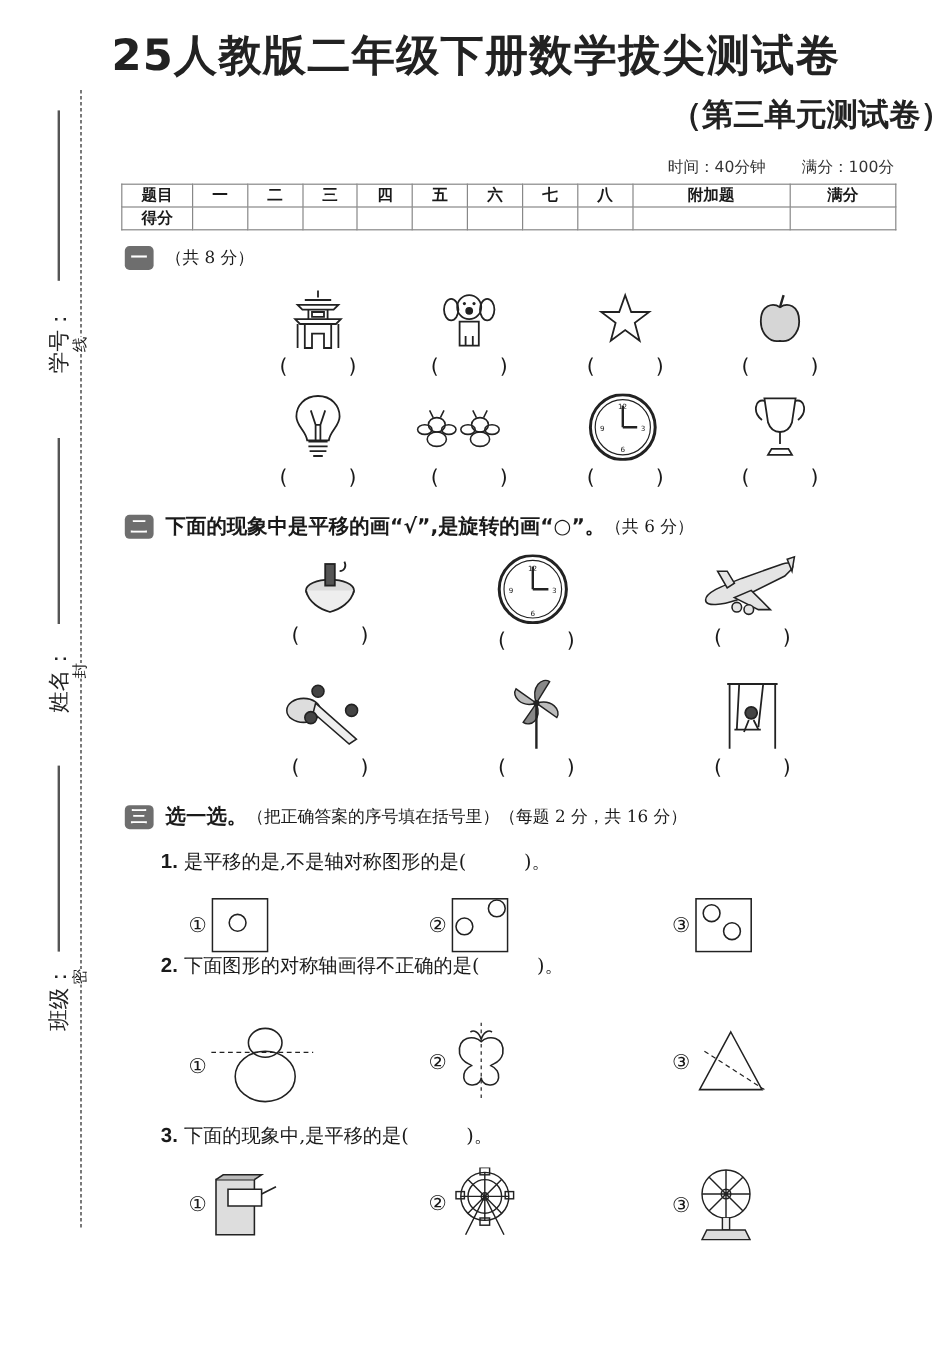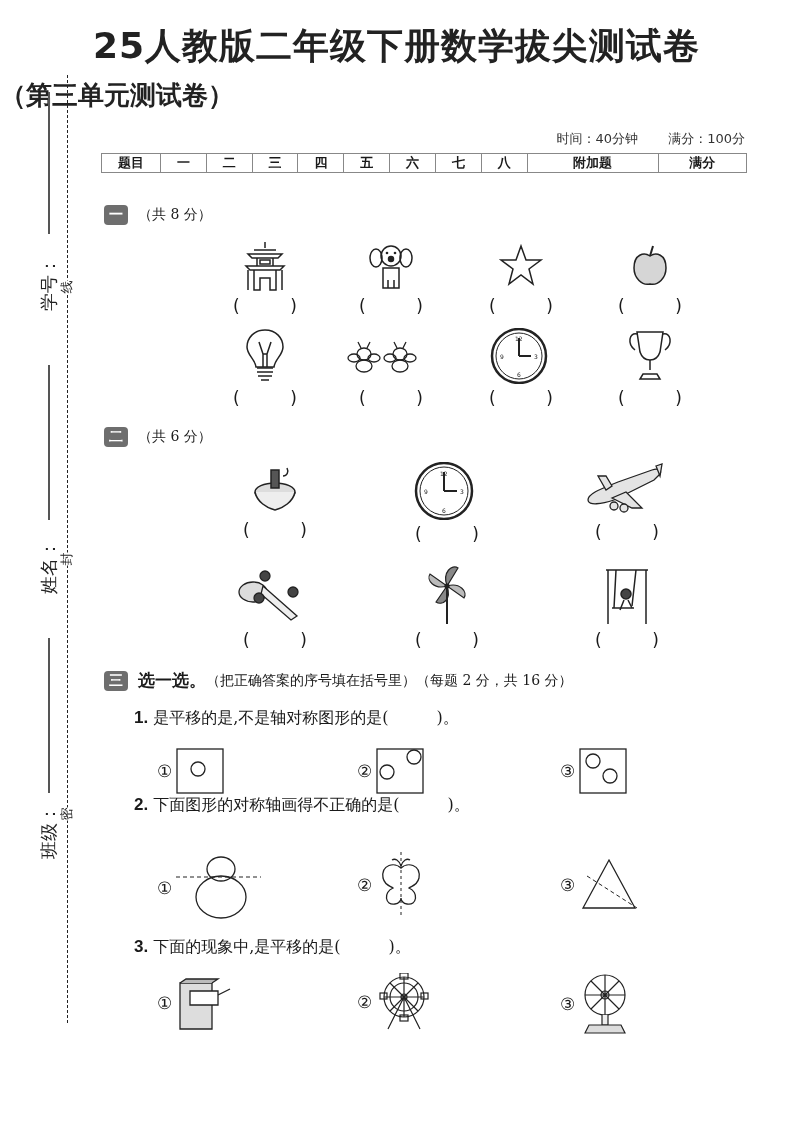--- a/index.html
+++ b/index.html
@@ -1,20 +1,20 @@
 <!DOCTYPE html>
 <html><head>
 <meta charset="utf-8">
 <style>
   html, body { margin: 0; padding: 0; background: #ffffff; }
   body { width: 793px; height: 1121px; position: relative; overflow: hidden;
          font-family: "DejaVu Sans", "Liberation Sans", sans-serif; color: #1a1a1a; }
   .abs { position: absolute; }
   .title { left: 0; width: 793px; top: 22px; text-align: center; font-size: 36px; font-weight: bold; letter-spacing: 1px; color: #222; }
-  .subtitle { left: 0; width: 793px; top: 78px; text-align: left; font-size: 26px; font-weight: bold; color: #222; }
+  .subtitle { left: 0; width: 793px; top: 78px; text-align: right; font-size: 26px; font-weight: bold; color: #222; }
   .meta { right: 48px; top: 130px; font-size: 13px; color: #333; }
   .meta span { margin-left: 26px; }
   table.score { position: absolute; left: 101px; top: 153px; width: 646px; border-collapse: collapse; font-size: 13px; }
   table.score td { border: 1px solid #888; height: 18px; text-align: center; font-weight: bold; padding: 0; }
   
   .dash { left: 67px; top: 75px; height: 948px; border-left: 1.5px dashed #222; }
   .sideline { left: 48px; width: 1.5px; background: #555; }
   .vtext { font-size: 18px; color: #222; transform: rotate(-90deg); transform-origin: center; white-space: nowrap; }
   .vmark { font-size: 13px; color: #222; transform: rotate(-90deg); white-space: nowrap; background: #fff; }
   
@@ -46,20 +46,33 @@
     <td>二</td>
     <td>三</td>
     <td>四</td>
     <td>五</td>
     <td>六</td>
     <td>七</td>
     <td>八</td>
     <td>附加题</td>
     <td>满分</td>
   </tr>
+  <tr>
+    <td>得分</td>
+    <td></td>
+    <td></td>
+    <td></td>
+    <td></td>
+    <td></td>
+    <td></td>
+    <td></td>
+    <td></td>
+    <td></td>
+    <td></td>
+  </tr>
 </tbody>
   </table>
 
 <div class="abs dash"></div>
 <div class="abs sideline" style="top:92px;height:142px"></div>
 <div class="abs vtext" style="left:22px;top:272px">学号：</div>
 <div class="abs vmark" style="left:60px;top:278px">线</div>
 <div class="abs sideline" style="top:365px;height:155px"></div>
 <div class="abs vtext" style="left:22px;top:555px">姓名：</div>
 <div class="abs vmark" style="left:60px;top:550px">封</div>
@@ -185,20 +198,21 @@
     </svg>
   <div class="paren">
       <span>(</span>
       <span>&nbsp;&nbsp;</span>
       <span>)</span>
     </div>
 </div>
 
 <div class="abs section" style="top:427px">
   <span class="badge">二</span>
+  <span>下面的现象中是平移的画“√”,是旋转的画“○”。</span>
   <span class="note">（共 6 分）</span>
 </div>
 
 <div class="abs item" style="left:230px;top:462px">
   <svg width="50" height="54" viewBox="0 0 50 54">
       <g stroke="#222" stroke-width="1.5">
         <ellipse cx="25" cy="30" rx="20" ry="9" fill="#ddd"></ellipse>
         <path d="M5 30c2 10 12 16 20 18 8-2 18-8 20-18" fill="#eee"></path>
         <rect x="21" y="8" width="8" height="18" fill="#555"></rect>
         <path d="M33 14c4 0 6-4 4-8" fill="none"></path>

